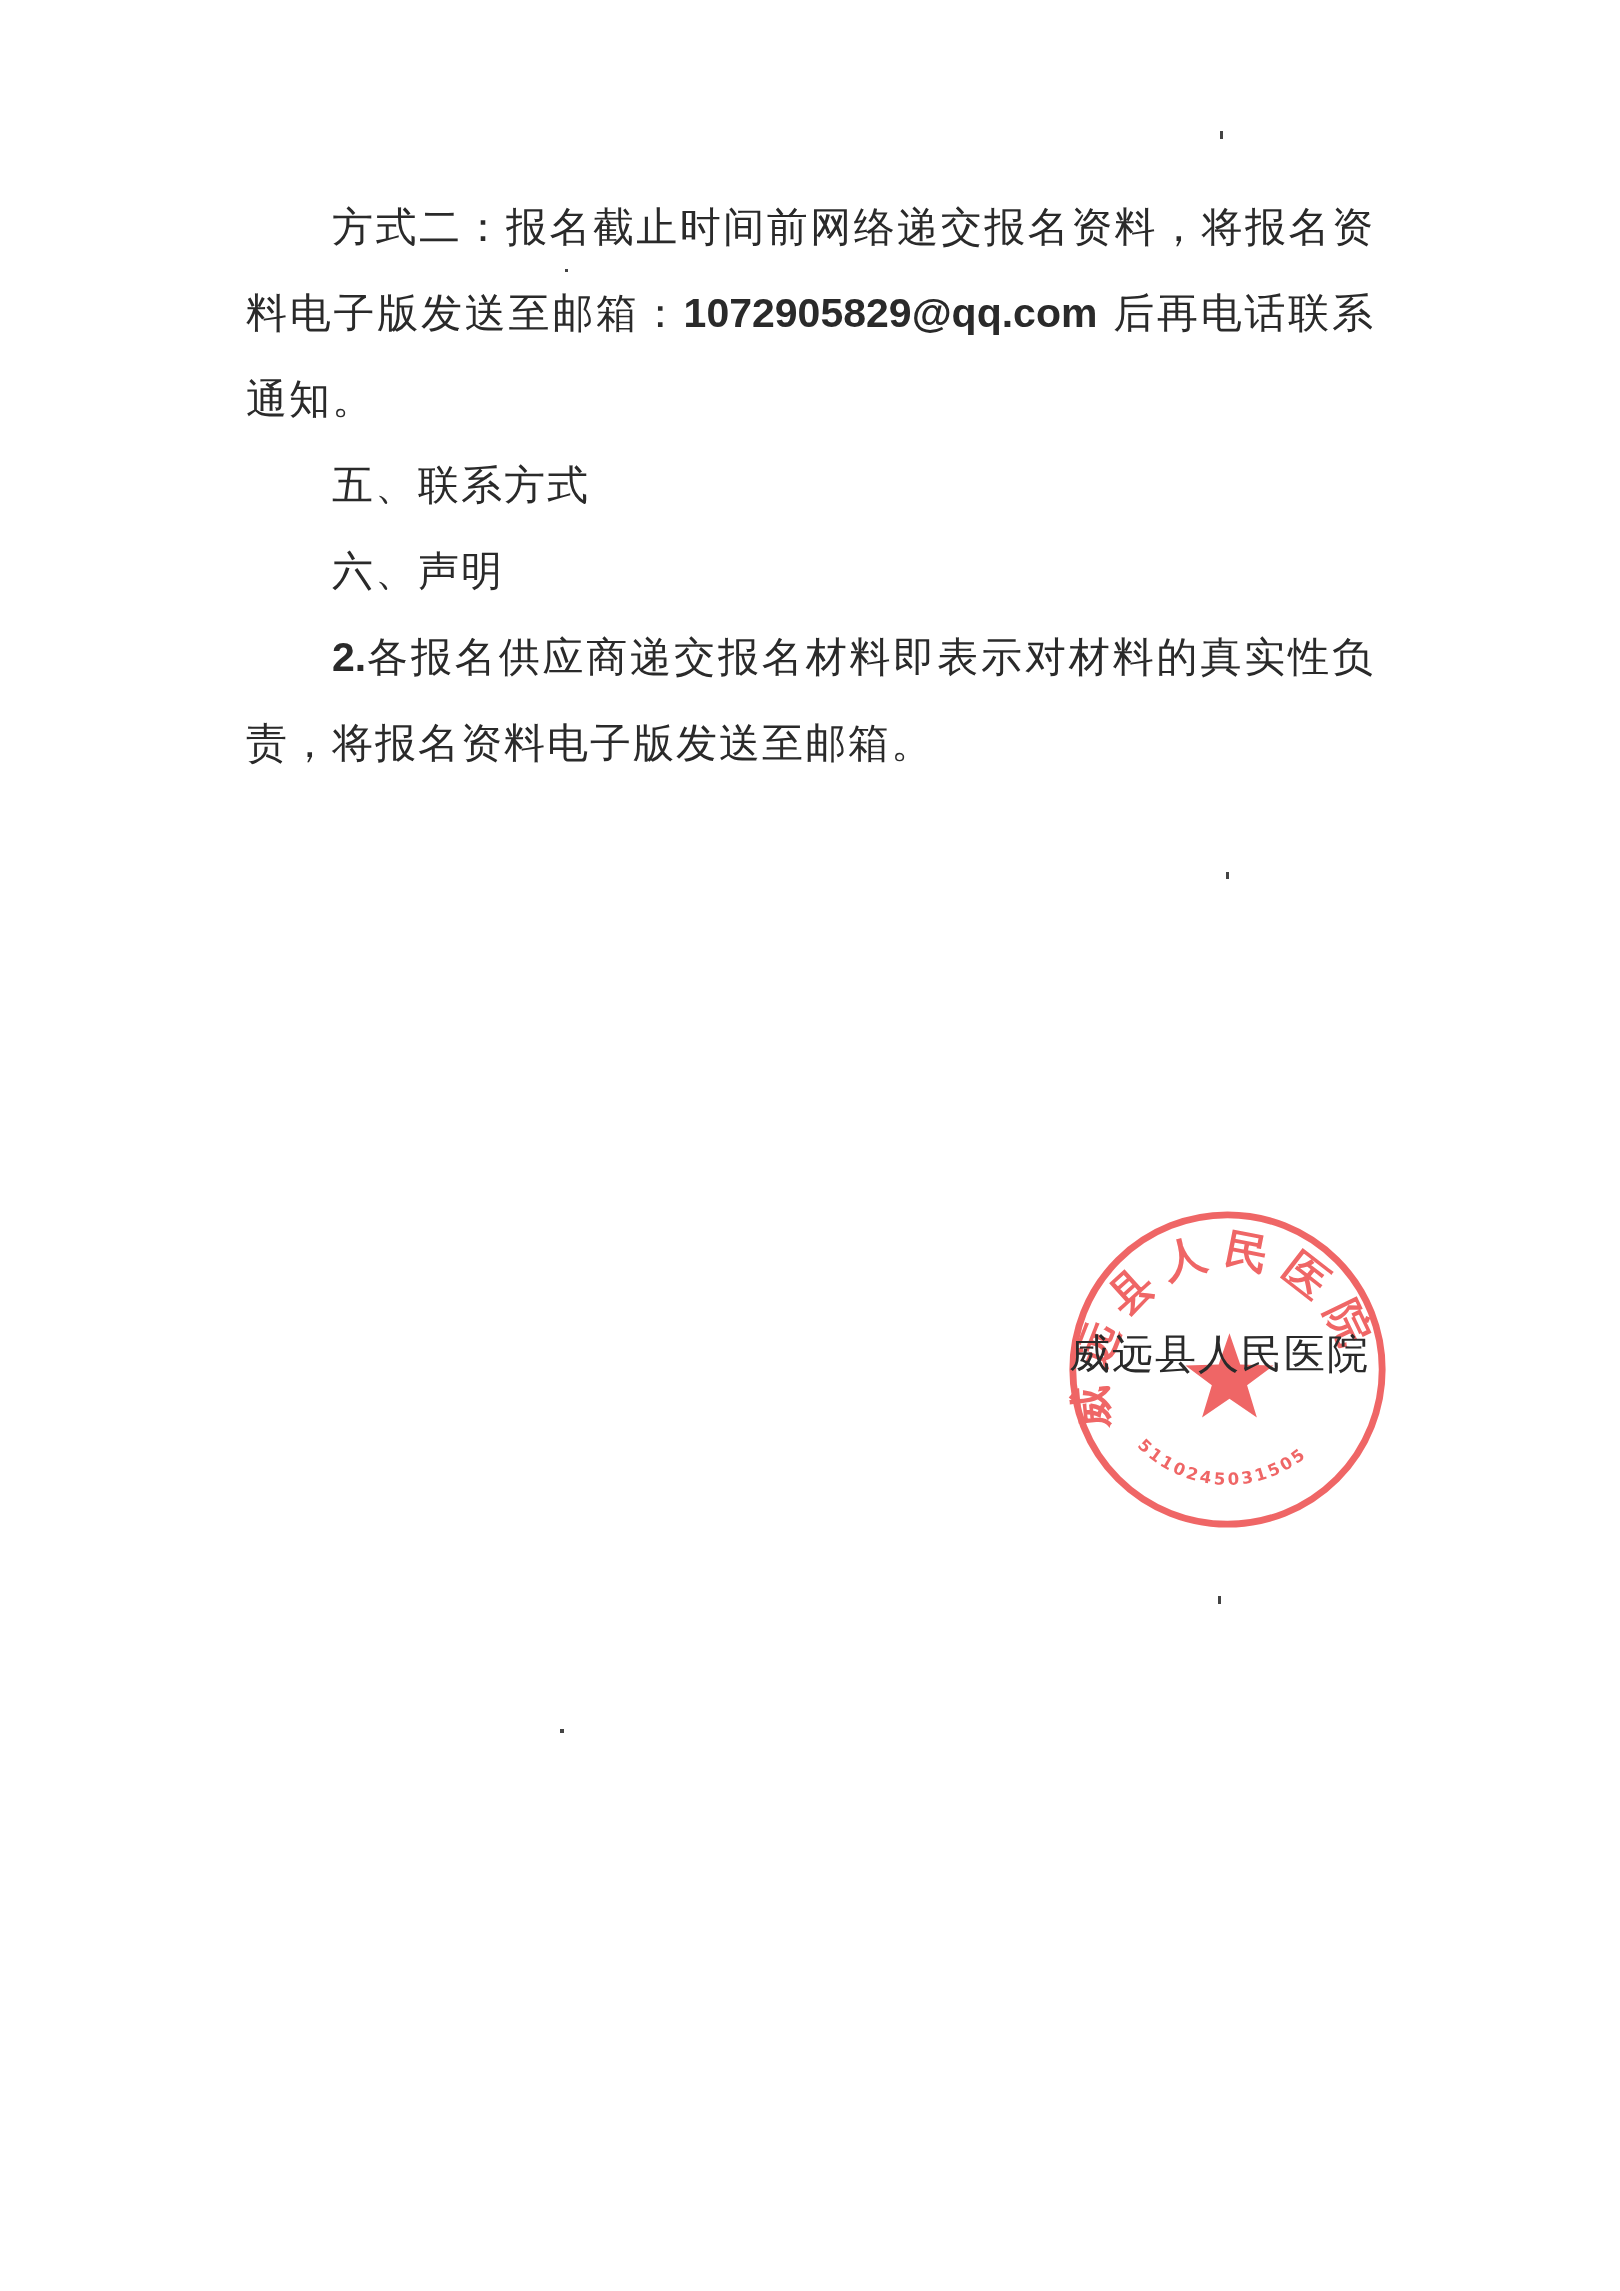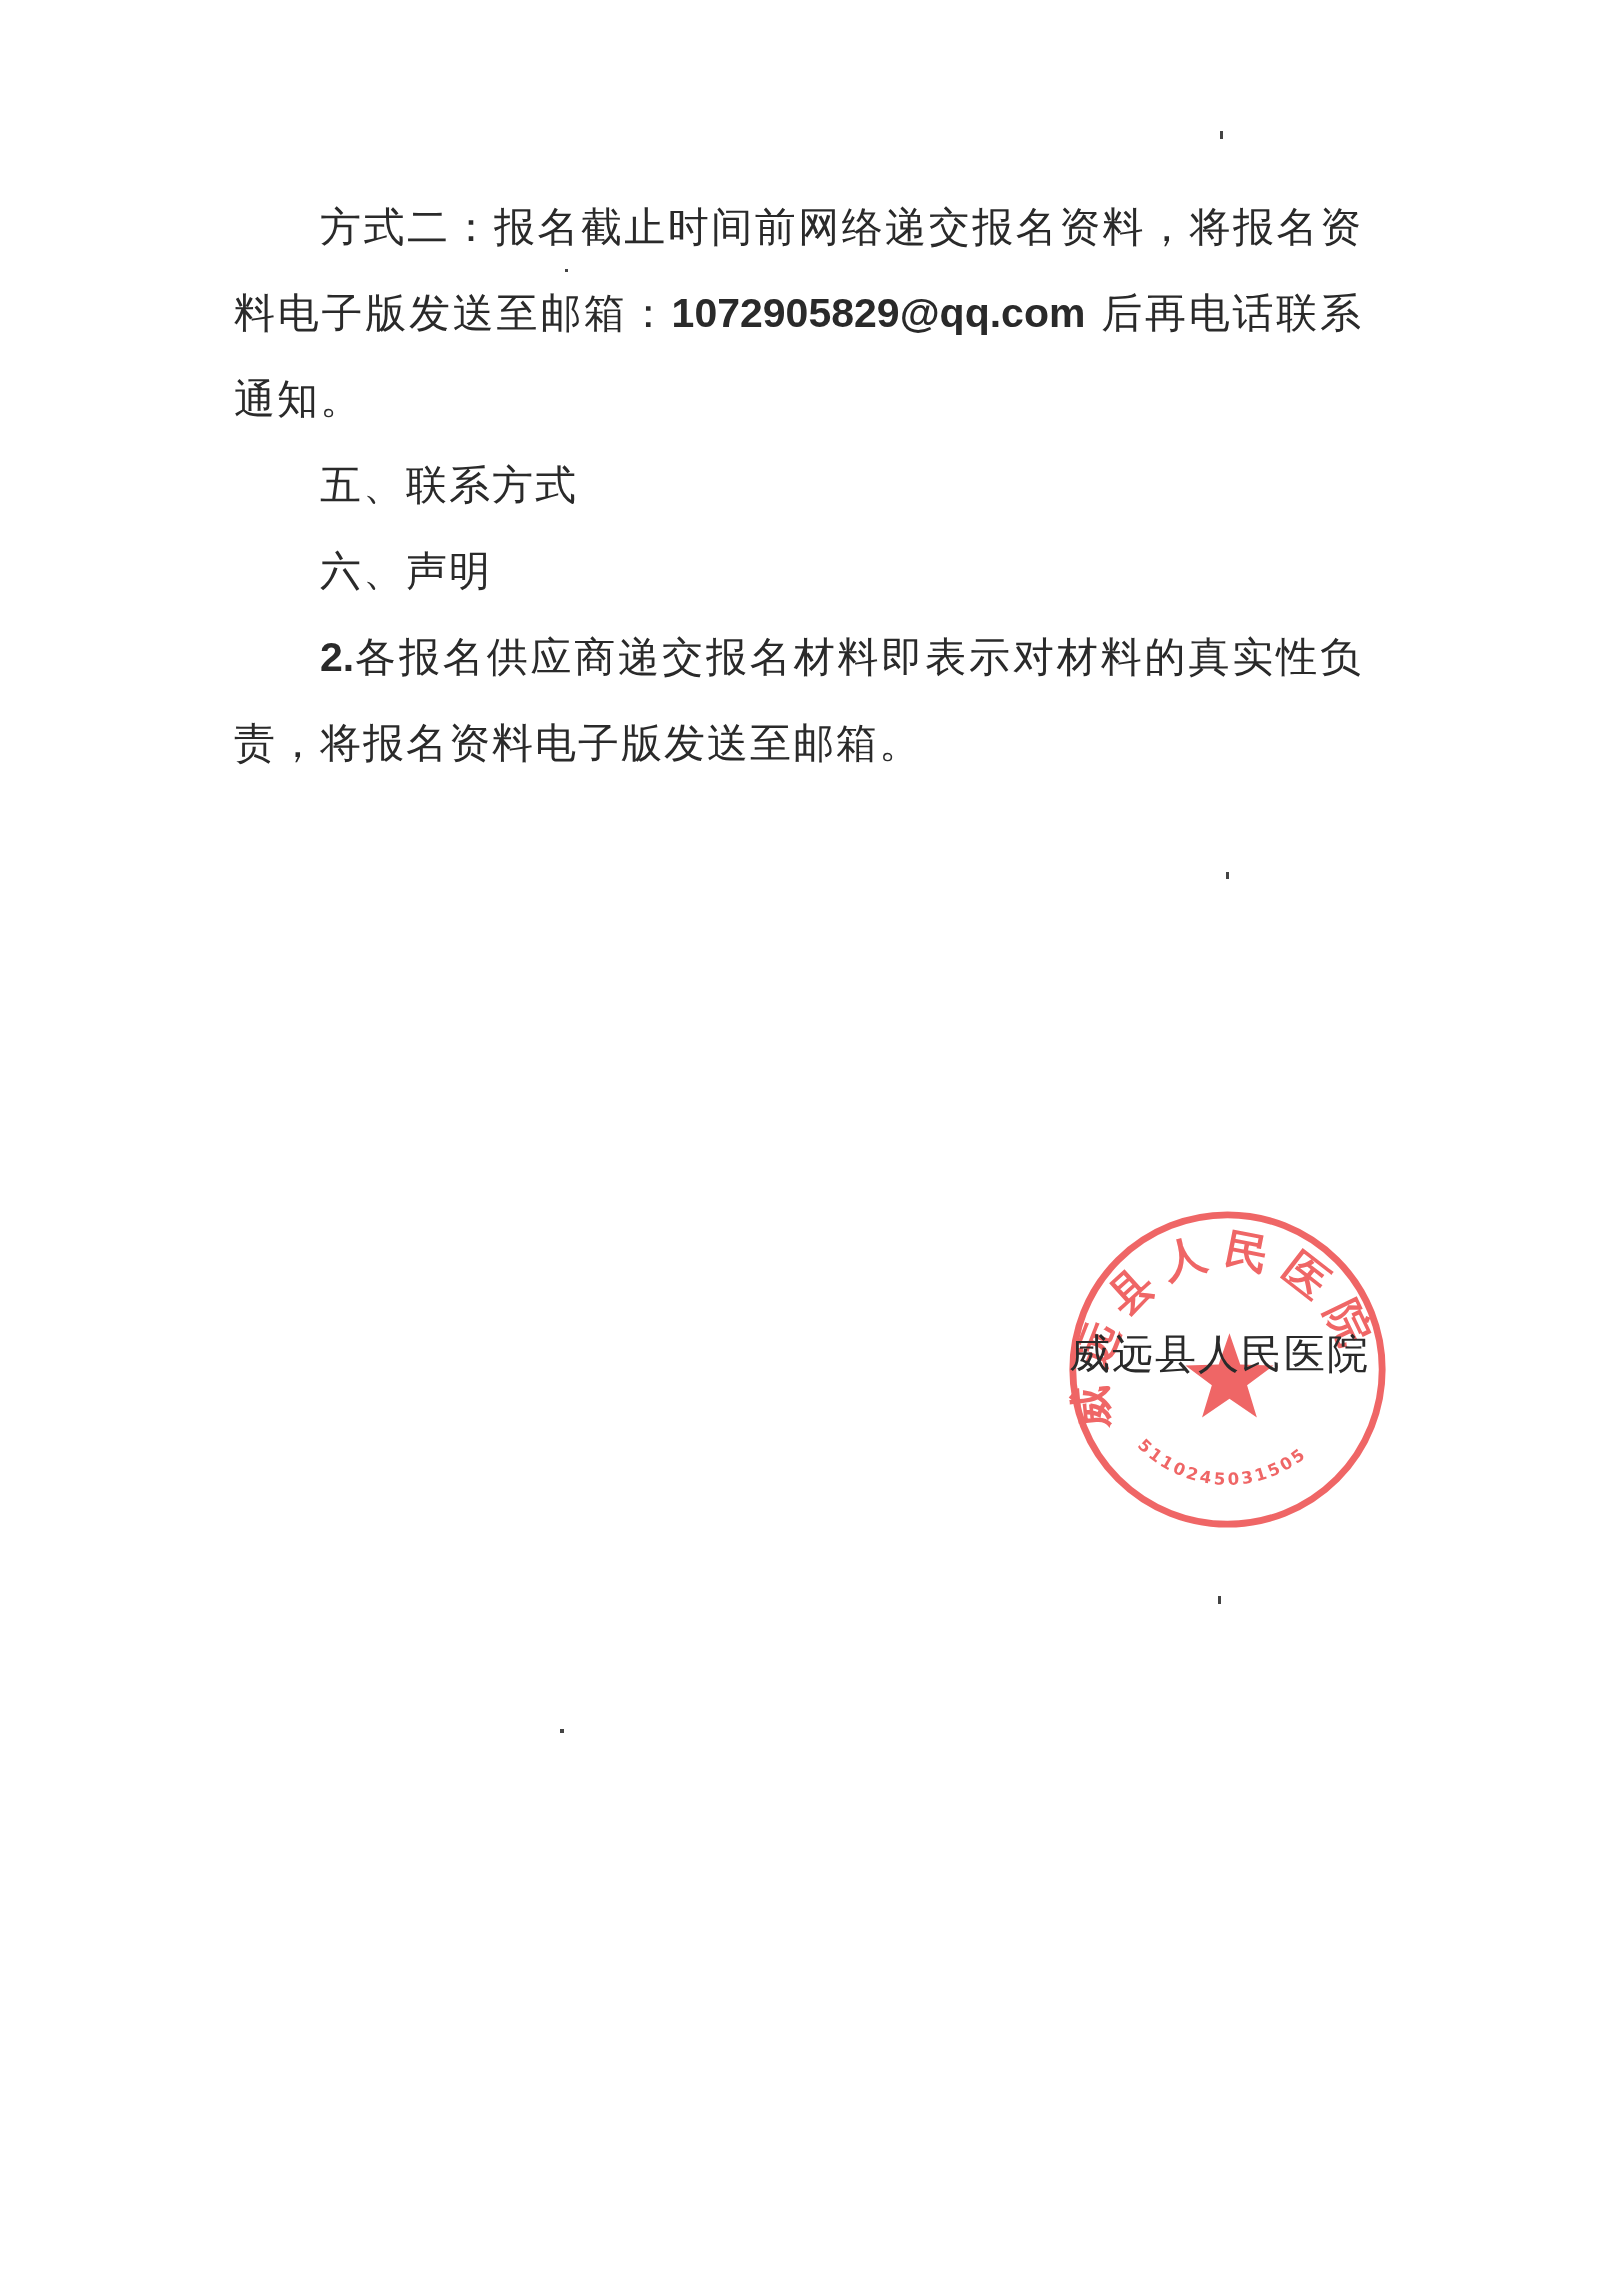--- a/index.html
+++ b/index.html
@@ -16,21 +16,21 @@
       color: #2a2a2a;
     }
     .page {
       position: absolute;
       left: 0; top: 0;
       width: 1620px; height: 2292px;
       background: #ffffff;
     }
     .body-text {
       position: absolute;
-      left: 234px;
+      left: 246px;
       top: 184px;
       width: 1129px;
       font-size: 41px;
       line-height: 86px;
       letter-spacing: 2px;
       text-align: justify;
     }
     .para {
       margin: 0;
       text-indent: 86px;

